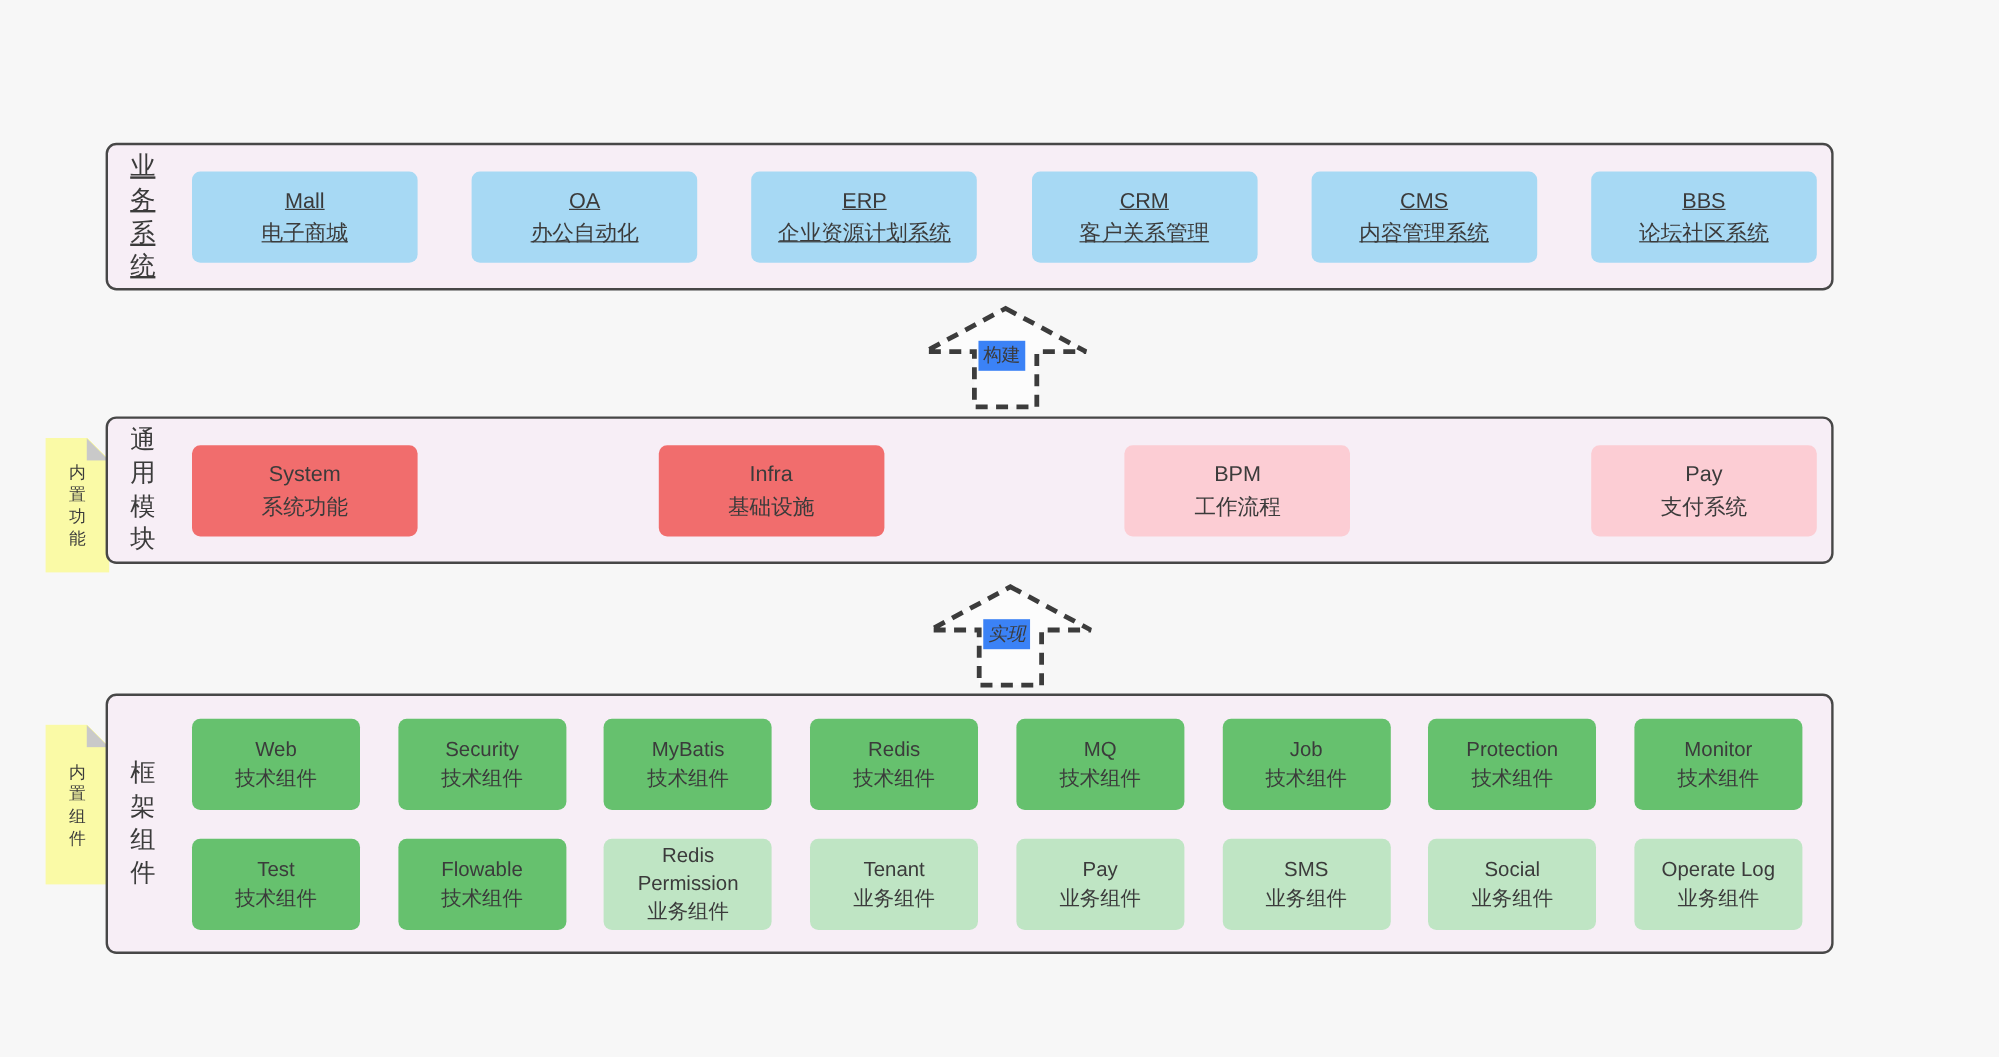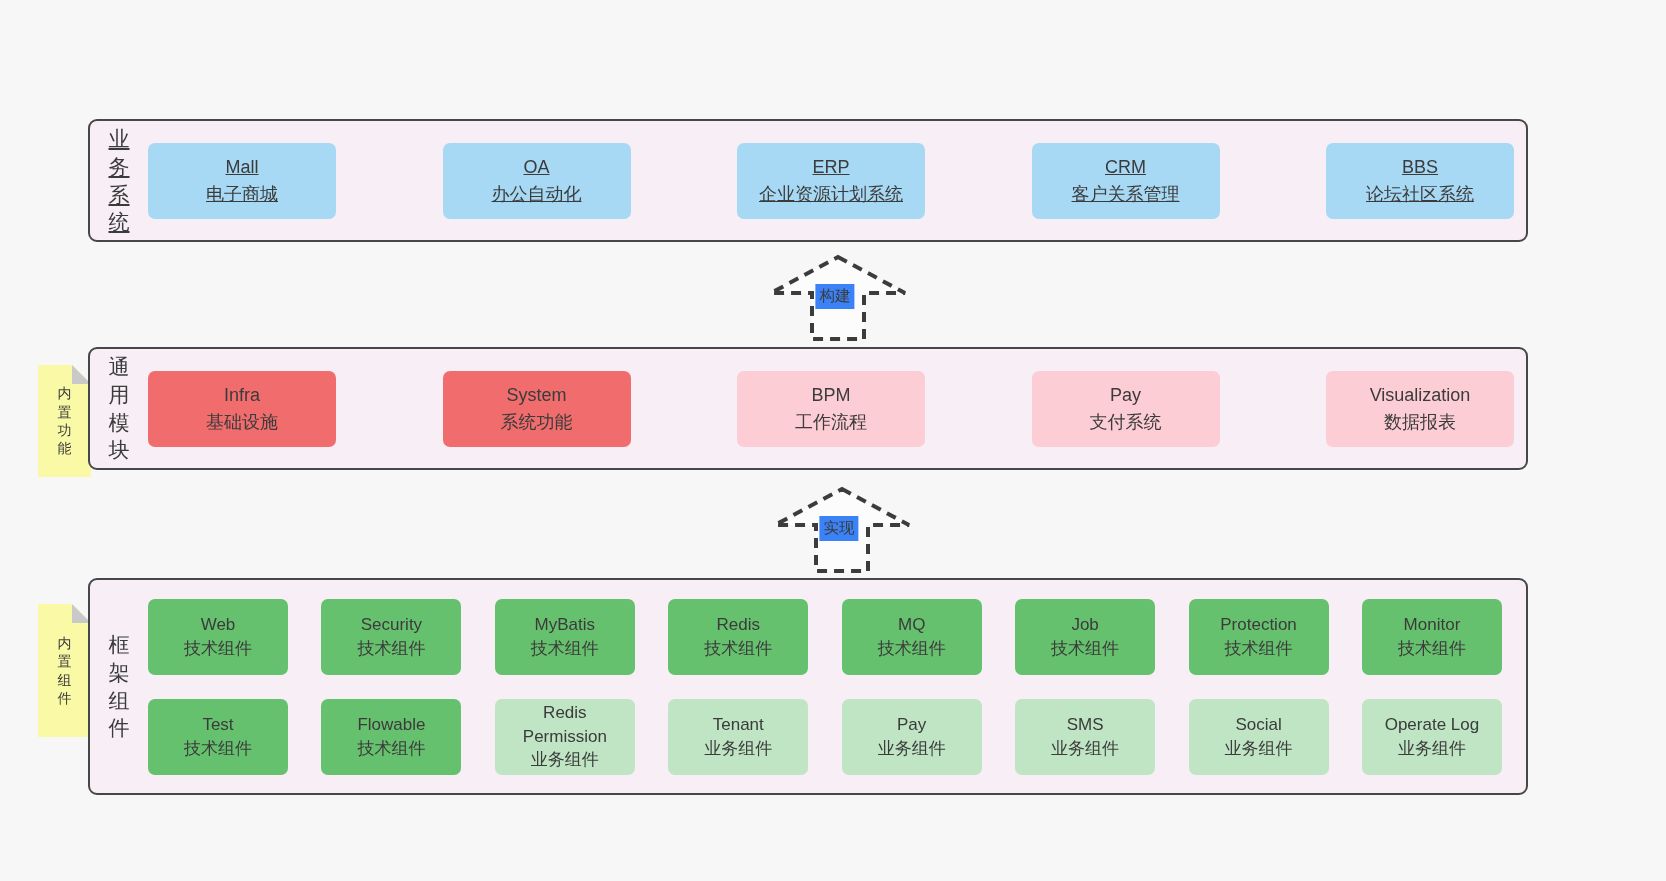--- a/index.html
+++ b/index.html
@@ -16,21 +16,21 @@
     border-radius:9px;
     display:flex;align-items:center;
   }
   #panel-business{top:119px;height:123px;text-decoration:underline;}
   #panel-modules{top:347px;height:123px;}
   #panel-framework{top:578px;height:217px;}
 
   .side-label{width:58px;flex:0 0 58px;display:flex;justify-content:center;align-items:center;font-size:21px;}
   .vtext{width:1.1em;word-break:break-all;line-height:1.32;text-align:center;}
 
-  .boxes-row{flex:1;display:flex;justify-content:space-between;margin-right:12px;}
+  .boxes-row{flex:1;display:flex;justify-content:space-between;margin-right:12px;margin-left:12px;}
   .rows{flex:1;display:flex;flex-direction:column;gap:24px;margin-right:12px;}
 
   .box{
     height:76px;border-radius:7px;box-sizing:border-box;padding:2px 4px;
     display:flex;flex-direction:column;align-items:center;justify-content:center;
     text-align:center;line-height:1.5;
   }
   .box-wide{width:188px;font-size:18px;}
   .box-narrow{width:140px;font-size:17px;line-height:1.4;}
 
@@ -50,21 +50,21 @@
   #sticky-framework{left:38px;top:604px;height:133px;}
   .fold{
     position:absolute;top:0;right:0;width:19px;height:19px;
     background:var(--fold,#c9c9c9);
     clip-path:polygon(0 0, 100% 100%, 0 100%);
   }
   .panel{z-index:1;}
 
   .arrow{position:absolute;width:140px;height:88px;z-index:0;}
   #arrow-build{left:768px;top:254px;}
-  #arrow-implement{left:772px;top:486px;}
+  #arrow-implement{left:772px;top:486px;font-style:italic;}
   .arrow svg{position:absolute;left:0;top:0;}
   .arrow-label{
     position:absolute;top:30px;left:50%;transform:translateX(-58%);
     background:#3b82f6;font-size:15.5px;padding:2px 4px;white-space:nowrap;
   }
 </style>
 </head>
 <body>
 
 <div class="sticky" id="sticky-modules">
@@ -110,59 +110,59 @@
       <div class="box box-wide type-blue">
         <div>ERP</div>
         <div>企业资源计划系统</div>
       </div>
 
       <div class="box box-wide type-blue">
         <div>CRM</div>
         <div>客户关系管理</div>
       </div>
 
+      <div class="box box-wide type-blue">
+        <div>CMS</div>
+        <div>内容管理系统</div>
+      </div>
 
       <div class="box box-wide type-blue">
         <div>BBS</div>
         <div>论坛社区系统</div>
       </div>
     </div>
 </div>
 
 <div class="panel" id="panel-modules">
   <div class="side-label">
     <span class="vtext">通用模块</span>
   </div>
   <div class="boxes-row">
 
       <div class="box box-wide type-red">
+        <div>System</div>
+        <div>系统功能</div>
+      </div>
+
+      <div class="box box-wide type-red">
         <div>Infra</div>
         <div>基础设施</div>
-      </div>
-
-      <div class="box box-wide type-red">
-        <div>System</div>
-        <div>系统功能</div>
       </div>
 
       <div class="box box-wide type-pink">
         <div>BPM</div>
         <div>工作流程</div>
       </div>
 
       <div class="box box-wide type-pink">
         <div>Pay</div>
         <div>支付系统</div>
       </div>
 
 
-      <div class="box box-wide type-pink">
-        <div>Visualization</div>
-        <div>数据报表</div>
-      </div>
     </div>
 </div>
 
 <div class="panel" id="panel-framework">
   <div class="side-label">
     <span class="vtext">框架组件</span>
   </div>
   <div class="rows">
     <div class="boxes-row">
 

